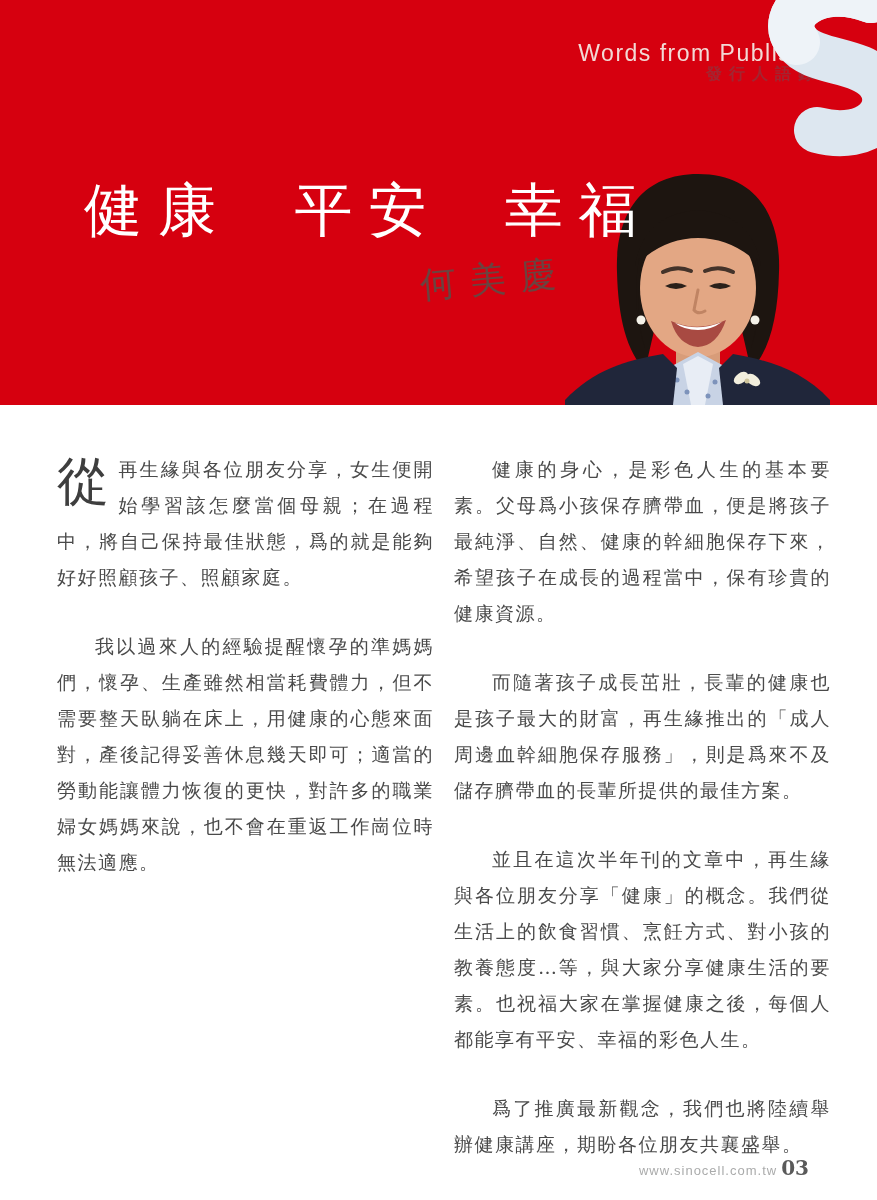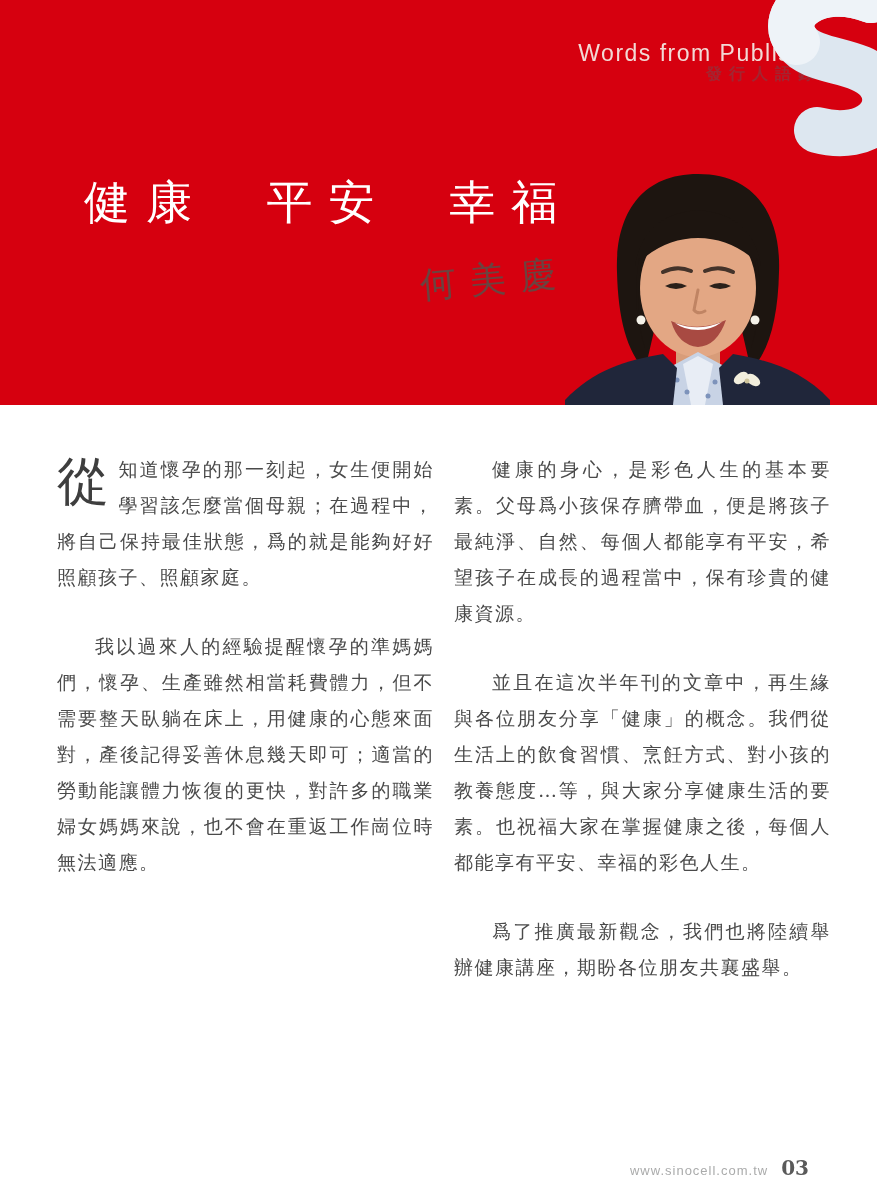--- a/index.html
+++ b/index.html
@@ -37,21 +37,21 @@
     position:absolute; top:64px; right:56px;
     z-index:2;
     color:#a32531;
     font-size:16px; font-weight:bold;
     letter-spacing:7px;
     white-space:nowrap;
   }
   .main-title {
     position:absolute; top:172px; left:84px;
     color:#ffffff;
-    font-size:46px; font-weight:500;
+    font-size:58px; font-weight:500;
     letter-spacing:16px;
     word-spacing:28px;
     white-space:nowrap;
     z-index:2;
   }
   .signature {
     position:absolute; top:255px; left:420px;
     color:#6b4340;
     font-size:36px;
     letter-spacing:14px;
@@ -87,21 +87,21 @@
     float:left;
     font-size:52px;
     line-height:48px;
     padding:6px 8px 0 0;
     color:#3e3e3e;
   }
 
   
   .footer {
     position:absolute; bottom:20px; right:68px;
-    display:flex; align-items:baseline; gap:13px;
+    display:flex; align-items:baseline; gap:4px;
   }
   .footer-url {
     font-family:"Liberation Sans", sans-serif;
     font-size:13px; color:#aaabab; letter-spacing:1px;
   }
   .footer-page {
     font-family:"DejaVu Serif", serif;
     font-size:20px; font-weight:bold; color:#5a5a5a;
   }
 </style>
@@ -168,27 +168,28 @@
         <ellipse cx="188" cy="212" rx="8" ry="5" transform="rotate(35 188 212)" fill="#f2eedd"></ellipse>
         <circle cx="182" cy="213" r="2.5" fill="#cfc49b"></circle>
       </g>
     </svg>
   </header>
 
   <main class="content">
 
     <div class="col">
       <p class="lead">
-        <span class="dropcap">從</span><span>知道懷孕的那一刻起，女生便開始學習該怎麼當個母親；在過程中，將自己保持最佳狀態，爲的就是能夠好好照顧孩子、照顧家庭。</span>
+        <span class="dropcap">從</span><span>再生緣與各位朋友分享，女生便開始學習該怎麼當個母親；在過程中，將自己保持最佳狀態，爲的就是能夠好好照顧孩子、照顧家庭。</span>
       </p>
       <p><span>我以過來人的經驗提醒懷孕的準媽媽們，懷孕、生產雖然相當耗費體力，但不需要整天臥躺在床上，用健康的心態來面對，產後記得妥善休息幾天即可；適當的勞動能讓體力恢復的更快，對許多的職業婦女媽媽來說，也不會在重返工作崗位時無法適應。</span></p>
     </div>
 
     <div class="col">
-      <p><span>健康的身心，是彩色人生的基本要素。父母爲小孩保存臍帶血，便是將孩子最純淨、自然、每個人都能享有平安，希望孩子在成長的過程當中，保有珍貴的健康資源。</span></p>
+      <p><span>健康的身心，是彩色人生的基本要素。父母爲小孩保存臍帶血，便是將孩子最純淨、自然、健康的幹細胞保存下來，希望孩子在成長的過程當中，保有珍貴的健康資源。</span></p>
+      <p><span>而隨著孩子成長茁壯，長輩的健康也是孩子最大的財富，再生緣推出的「成人周邊血幹細胞保存服務」，則是爲來不及儲存臍帶血的長輩所提供的最佳方案。</span></p>
       <p><span>並且在這次半年刊的文章中，再生緣與各位朋友分享「健康」的概念。我們從生活上的飲食習慣、烹飪方式、對小孩的教養態度…等，與大家分享健康生活的要素。也祝福大家在掌握健康之後，每個人都能享有平安、幸福的彩色人生。</span></p>
       <p><span>爲了推廣最新觀念，我們也將陸續舉辦健康講座，期盼各位朋友共襄盛舉。</span></p>
     </div>
 
   </main>
 
   <footer class="footer">
     <span class="footer-url">www.sinocell.com.tw</span>
     <span class="footer-page">03</span>
   </footer>

